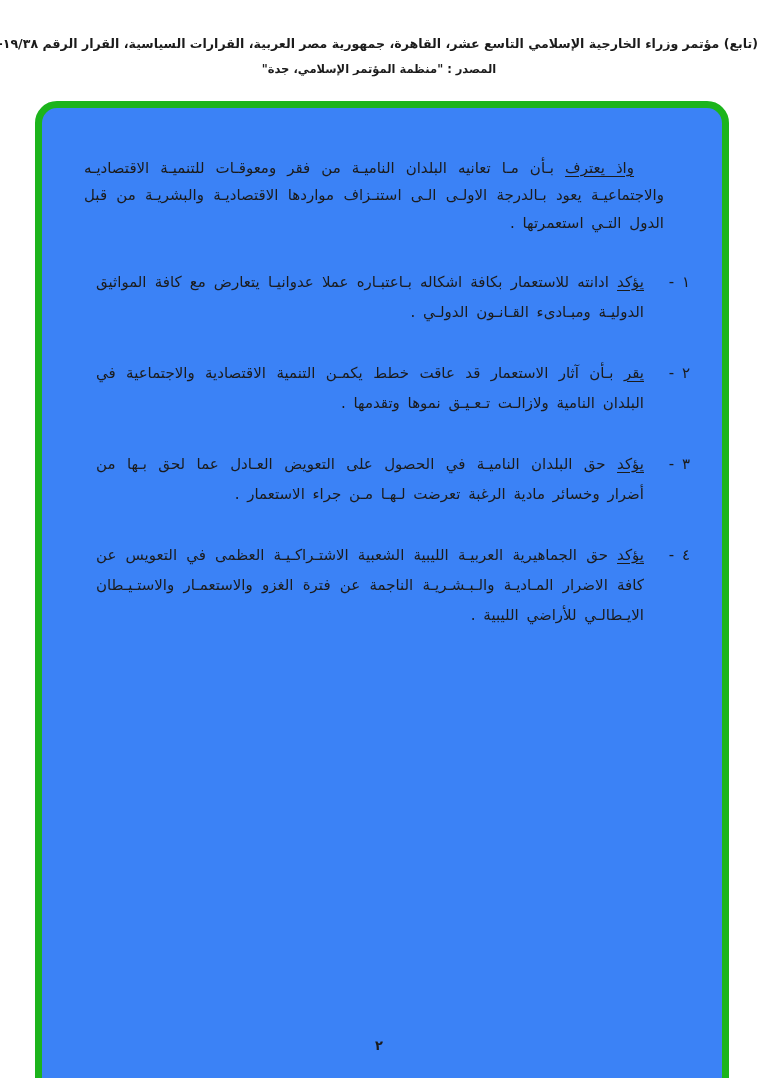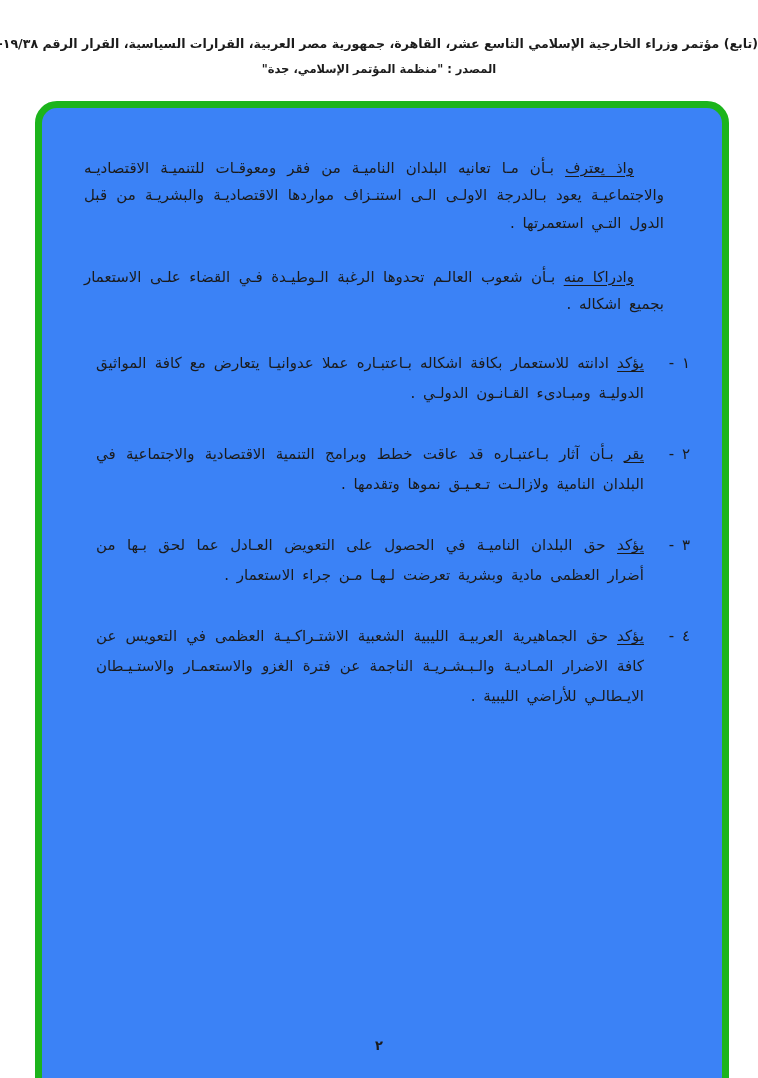--- a/index.html
+++ b/index.html
@@ -91,37 +91,36 @@
     <div class="source-line">المصدر :  "منظمة المؤتمر الإسلامي، جدة"</div>
   </div>
 
   <div class="frame">
     <div class="content">
 
       <p class="preamble-p"><span class="lead">واذ يعترف</span><span> بـأن مـا تعانيه البلدان الناميـة من فقر ومعوقـات للتنميـة الاقتصاديـه والاجتماعيـة يعود بـالدرجة الاولـى الـى استنـزاف مواردها الاقتصاديـة والبشريـة من قبل الدول التـي استعمرتها .</span></p>
 
 
 
-      <p class="preamble-p"><span class="lead">وادراكا منه</span><span> بـأن شعوب العالـم تحدوها الرغبة الـوطيـدة فـي القضاء علـى الاستعمار بجميع اشكاله .</span></p>
 
       <div class="items">
 
         <div class="item-row">
           <span class="num">١ -</span>
           <div class="text"><span class="lead">يؤكد</span><span> ادانته للاستعمار بكافة اشكاله بـاعتبـاره عملا عدوانيـا يتعارض مع كافة المواثيق الدوليـة ومبـادىء القـانـون الدولـي .</span></div>
         </div>
 
         <div class="item-row">
           <span class="num">٢ -</span>
-          <div class="text"><span class="lead">يقر</span><span> بـأن آثار بـاعتبـاره قد عاقت خطط وبرامج التنمية الاقتصادية والاجتماعية في البلدان النامية ولازالـت تـعـيـق نموها وتقدمها .</span></div>
+          <div class="text"><span class="lead">يقر</span><span> بـأن آثار الاستعمار قد عاقت خطط يكمـن التنمية الاقتصادية والاجتماعية في البلدان النامية ولازالـت تـعـيـق نموها وتقدمها .</span></div>
         </div>
 
         <div class="item-row">
           <span class="num">٣ -</span>
-          <div class="text"><span class="lead">يؤكد</span><span> حق البلدان الناميـة في الحصول على التعويض العـادل عما لحق بـها من أضرار العظمى مادية وبشرية تعرضت لـهـا مـن جراء الاستعمار .</span></div>
+          <div class="text"><span class="lead">يؤكد</span><span> حق البلدان الناميـة في الحصول على التعويض العـادل عما لحق بـها من أضرار وخسائر مادية الرغبة تعرضت لـهـا مـن جراء الاستعمار .</span></div>
         </div>
 
         <div class="item-row">
           <span class="num">٤ -</span>
           <div class="text"><span class="lead">يؤكد</span><span> حق الجماهيرية العربيـة الليبية الشعبية الاشتـراكـيـة العظمى في التعويس عن كافة الاضرار المـاديـة والـبـشـريـة الناجمة عن فترة الغزو والاستعمـار والاستـيـطان الايـطالـي للأراضي الليبية .</span></div>
         </div>
 
       </div>
     </div>
   </div>

